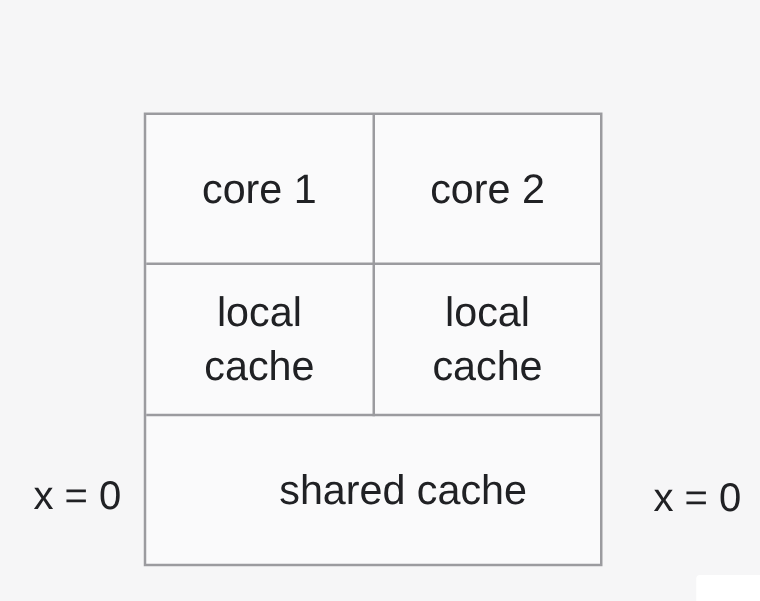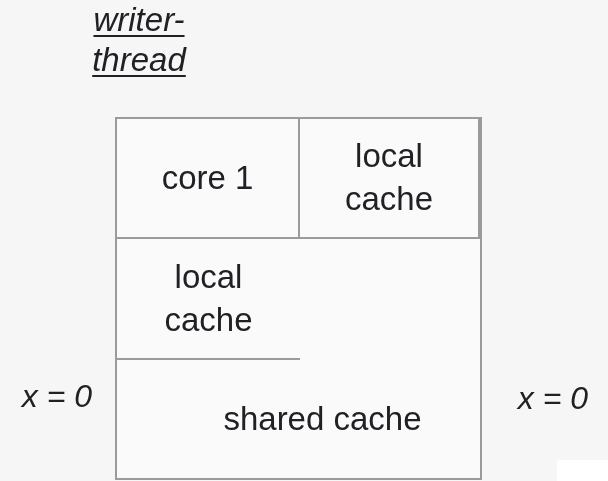--- a/index.html
+++ b/index.html
@@ -30,21 +30,21 @@
     text-decoration: underline;
     text-decoration-thickness: 2px;
     text-underline-offset: 4px;
   }
   .thread-label.writer { left: 50px; top: 0px; width: 178px; }
   .thread-label.reader { left: 352px; top: 2px; width: 183px; }
 
   .cache-table {
     position: absolute;
     left: 115px;
-    top: 117px;
+    top: 90px;
     width: 367px;
     height: 363px;
     background: var(--cell-bg);
     border: 2px solid var(--border);
     display: grid;
     grid-template-columns: 183px 1fr;
     grid-template-rows: 120px 121px 1fr;
   }
   .cell {
     display: flex;
@@ -56,48 +56,49 @@
   }
   .cell.b-right  { border-right: 2px solid var(--border); }
   .cell.b-bottom { border-bottom: 2px solid var(--border); }
   .cell.shared   { grid-column: 1 / 3; padding-left: 48px; }
   .cell .wrap    { max-width: 100px; }
 
   .x-label {
     position: absolute;
     font-size: 32px;
     line-height: 40px;
-    text-align: center;
+    text-align: right;
     width: 80px;
-    font-style: italic;
   }
   .x-label.left  { left: 17px;  top: 376px; }
   .x-label.right { left: 513px; top: 378px; }
 
   .corner-patch {
     position: absolute;
     left: 557px;
     top: 460px;
     width: 51px;
     height: 21px;
     background: var(--patch);
     border-top-left-radius: 3px;
   }
 </style>
 </head>
 <body>
 
 <div class="stage">
 
-  <div class="thread-label writer">writer-thread</div>
 
 
   <div class="cache-table">
     <div class="cell b-right b-bottom">
       <span class="wrap">core 1</span>
+    </div>
+    <div class="cell b-bottom">
+      <span class="wrap">core 2</span>
     </div>
     <div class="cell b-right b-bottom">
       <span class="wrap">local cache</span>
     </div>
     <div class="cell b-bottom">
       <span class="wrap">local cache</span>
     </div>
     <div class="cell shared">
       <span>shared cache</span>
     </div>

